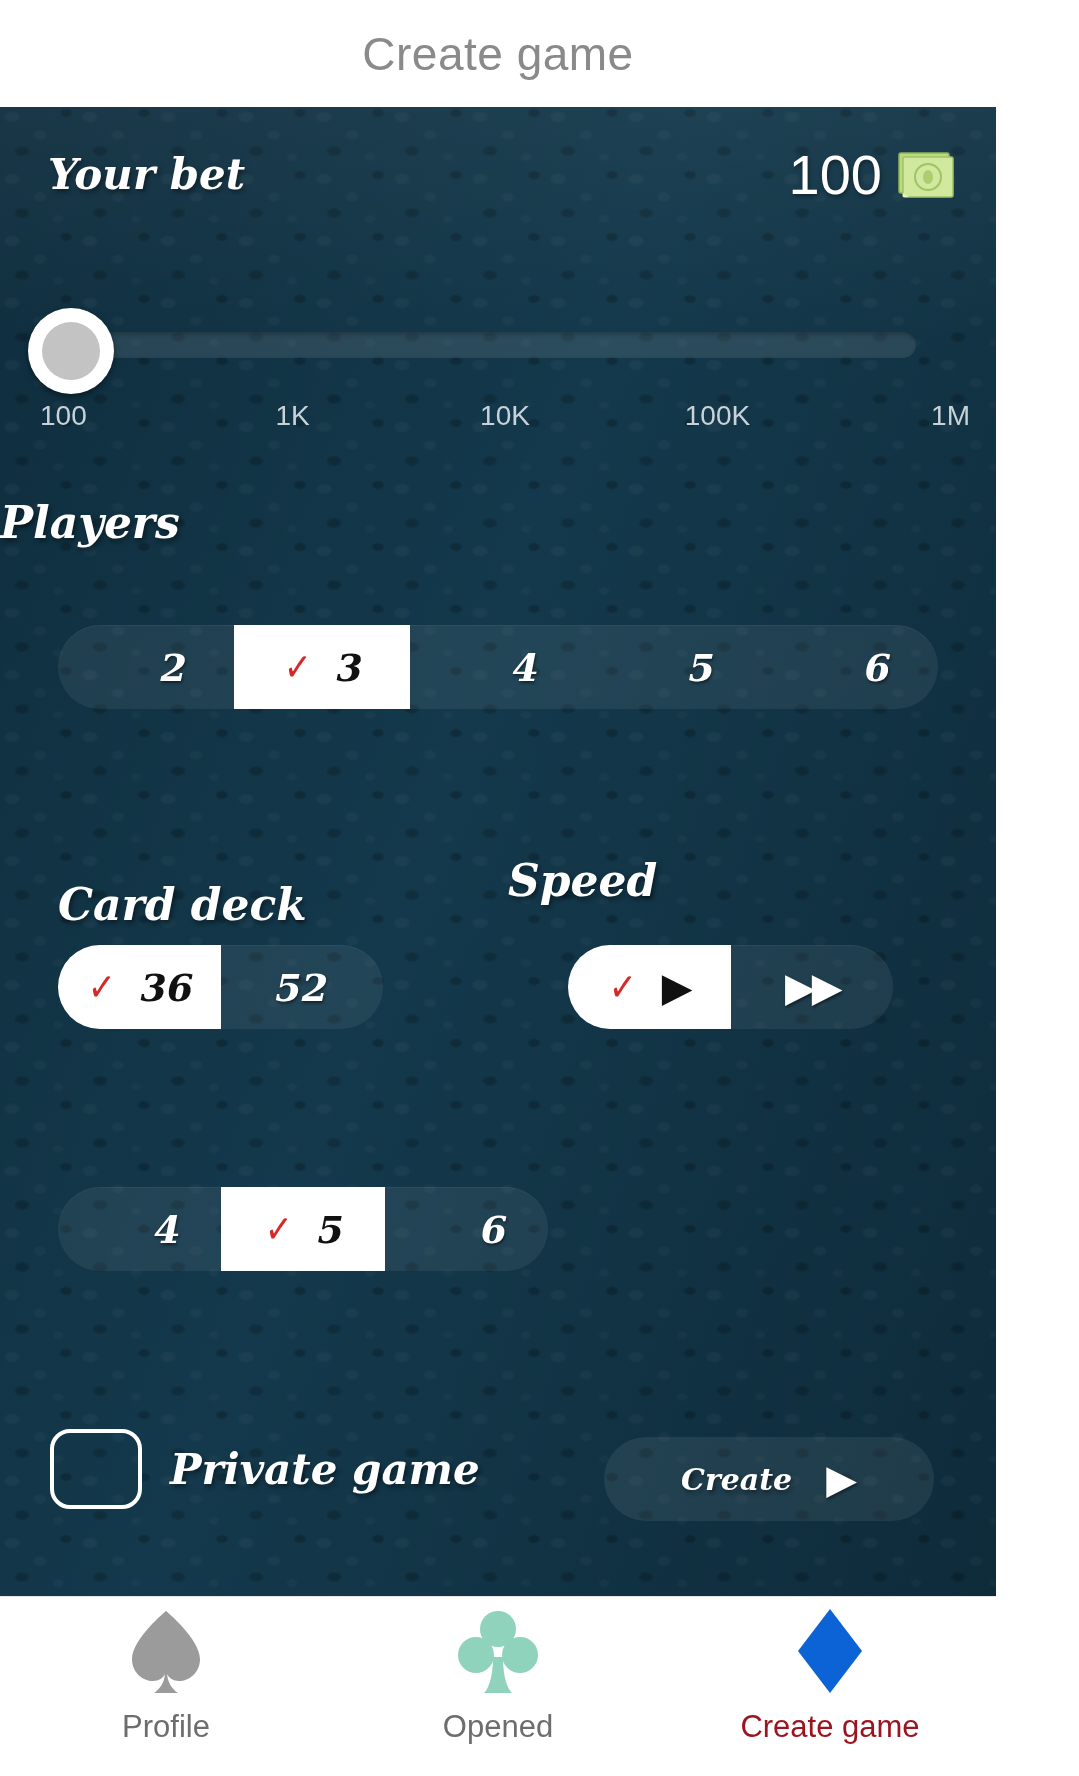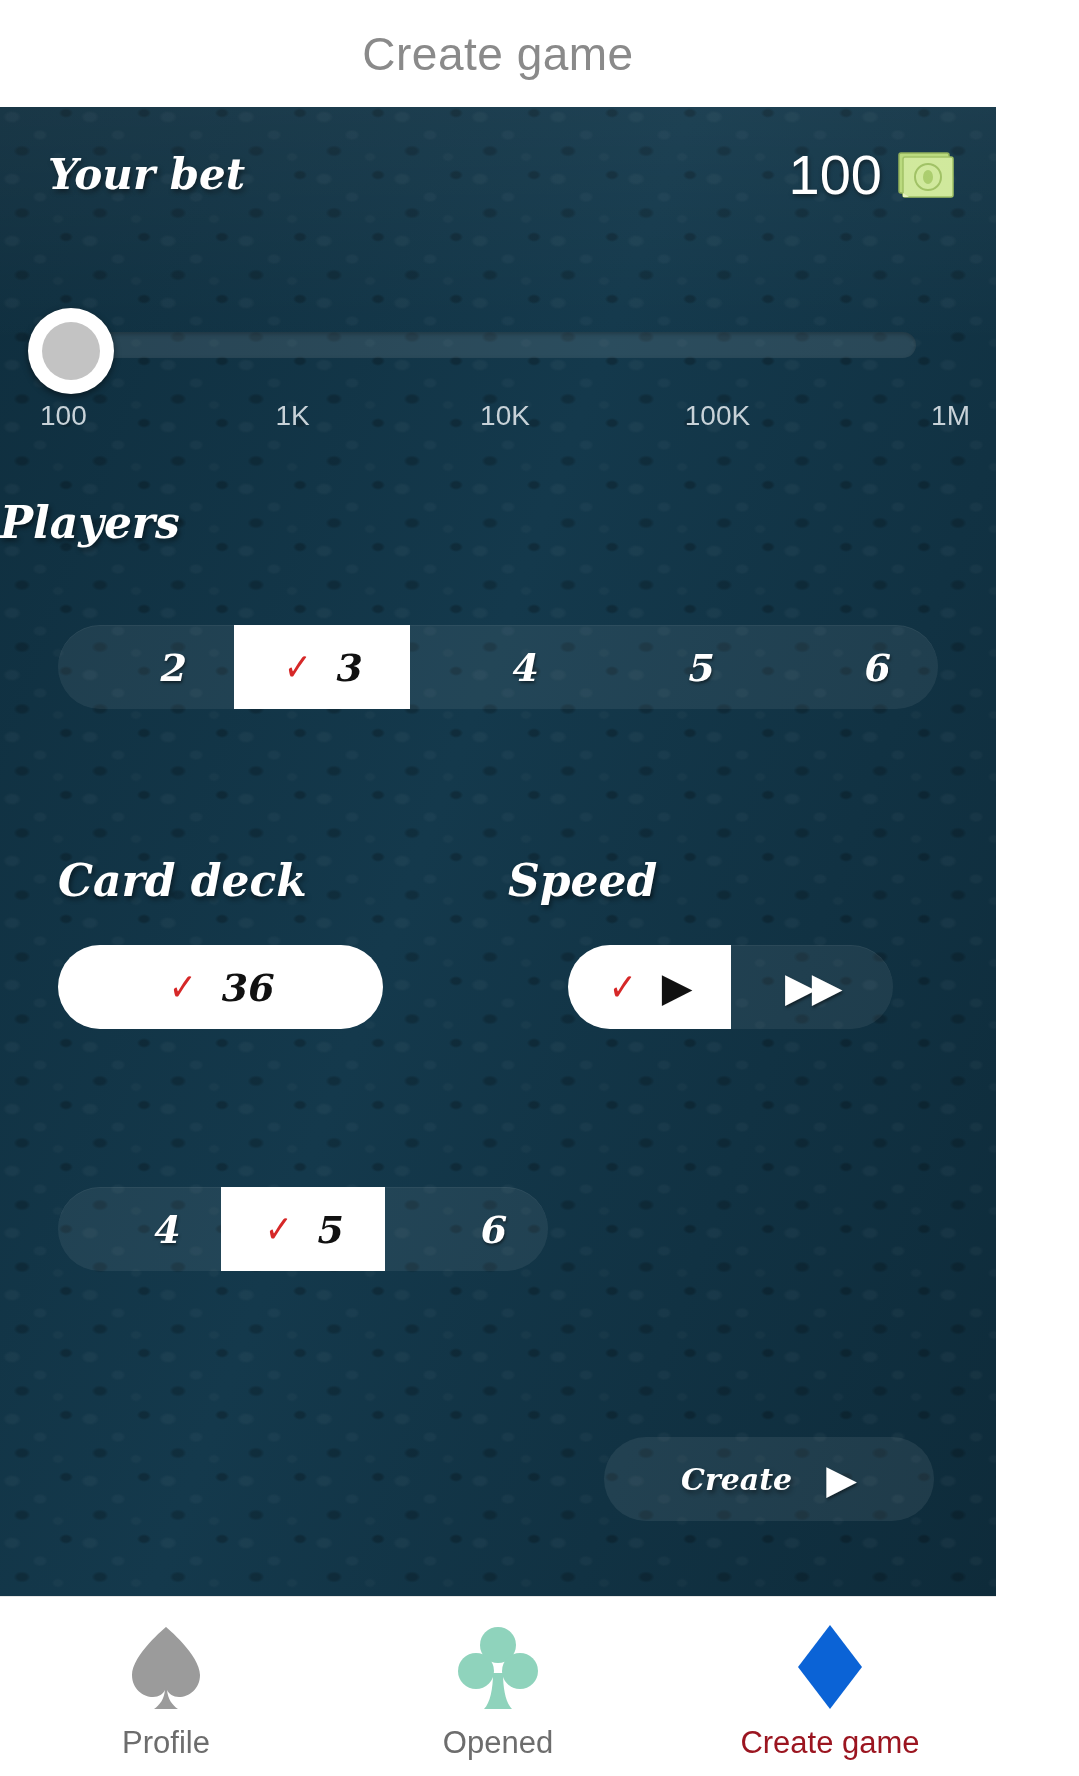--- a/index.html
+++ b/index.html
@@ -144,21 +144,21 @@
     transform: scaleX(0.8) rotate(4deg);
     line-height: 1;
   }
   .seg-item .check.hidden { visibility: hidden; }
 
   
   .players-title { position: absolute; left: 0; right: 0; top: 390px; }
   .players-seg { position: absolute; left: 58px; right: 58px; top: 518px; }
 
   
-  .deck-title { position: absolute; left: 58px; width: 430px; top: 748px; }
+  .deck-title { position: absolute; left: 58px; width: 430px; top: 772px; }
   .speed-title { position: absolute; right: 58px; width: 430px; top: 748px; }
   .deck-seg  { position: absolute; left: 58px; width: 325px; top: 838px; }
   .speed-seg { position: absolute; left: 568px; width: 325px; top: 838px; }
 
   .glyph-play { font-size: 40px; line-height: 1; }
   .glyph-ff   { font-size: 40px; line-height: 1; letter-spacing: -4px; }
 
   
   .hand-title { position: absolute; left: 0; right: 0; top: 1025px; }
   .hand-seg   { position: absolute; left: 58px; width: 490px; top: 1080px; }
@@ -187,21 +187,21 @@
   .create-btn .arrow {
     color: #ffffff; font-size: 40px; line-height: 1;
     text-shadow: 1px 2px 3px rgba(0,0,0,0.45);
   }
 
   
   .bottomnav {
     flex: 0 0 180px;
     height: 180px;
     background: #ffffff;
-    display: flex; align-items: center;
+    display: flex; align-items: flex-start;
     border-top: 1px solid #e6e6e6;
   }
   .nav-item {
     flex: 1 1 0;
     display: flex; flex-direction: column;
     align-items: center; justify-content: center;
     gap: 10px;
     padding-top: 6px;
   }
   .nav-icon { width: 100px; height: 96px; display: block; }
@@ -276,20 +276,23 @@
         <span>6</span>
       </div>
     </div>
 
     <div class="script sec-title deck-title">Card deck</div>
     <div class="seg deck-seg">
       <div class="seg-item selected">
         <span class="check">✓</span>
         <span>36</span>
       </div>
+      <div class="seg-item">
+        <span>52</span>
+      </div>
     </div>
 
     <div class="script sec-title speed-title">Speed</div>
     <div class="seg speed-seg">
       <div class="seg-item selected">
         <span class="check">✓</span>
         <span class="glyph-play">▶</span>
       </div>
       <div class="seg-item">
         <span class="glyph-ff">▶▶</span>
@@ -304,20 +307,24 @@
       <div class="seg-item selected">
         <span class="check">✓</span>
         <span>5</span>
       </div>
       <div class="seg-item">
         <span class="check hidden">✓</span>
         <span>6</span>
       </div>
     </div>
 
+    <div class="private-wrap">
+      <div class="checkbox"></div>
+      <div class="script private-label">Private game</div>
+    </div>
 
     <div class="create-btn">
       <span class="script lbl">Create</span>
       <span class="arrow">▶</span>
     </div>
 
   </div>
 
   <div class="bottomnav">
 

